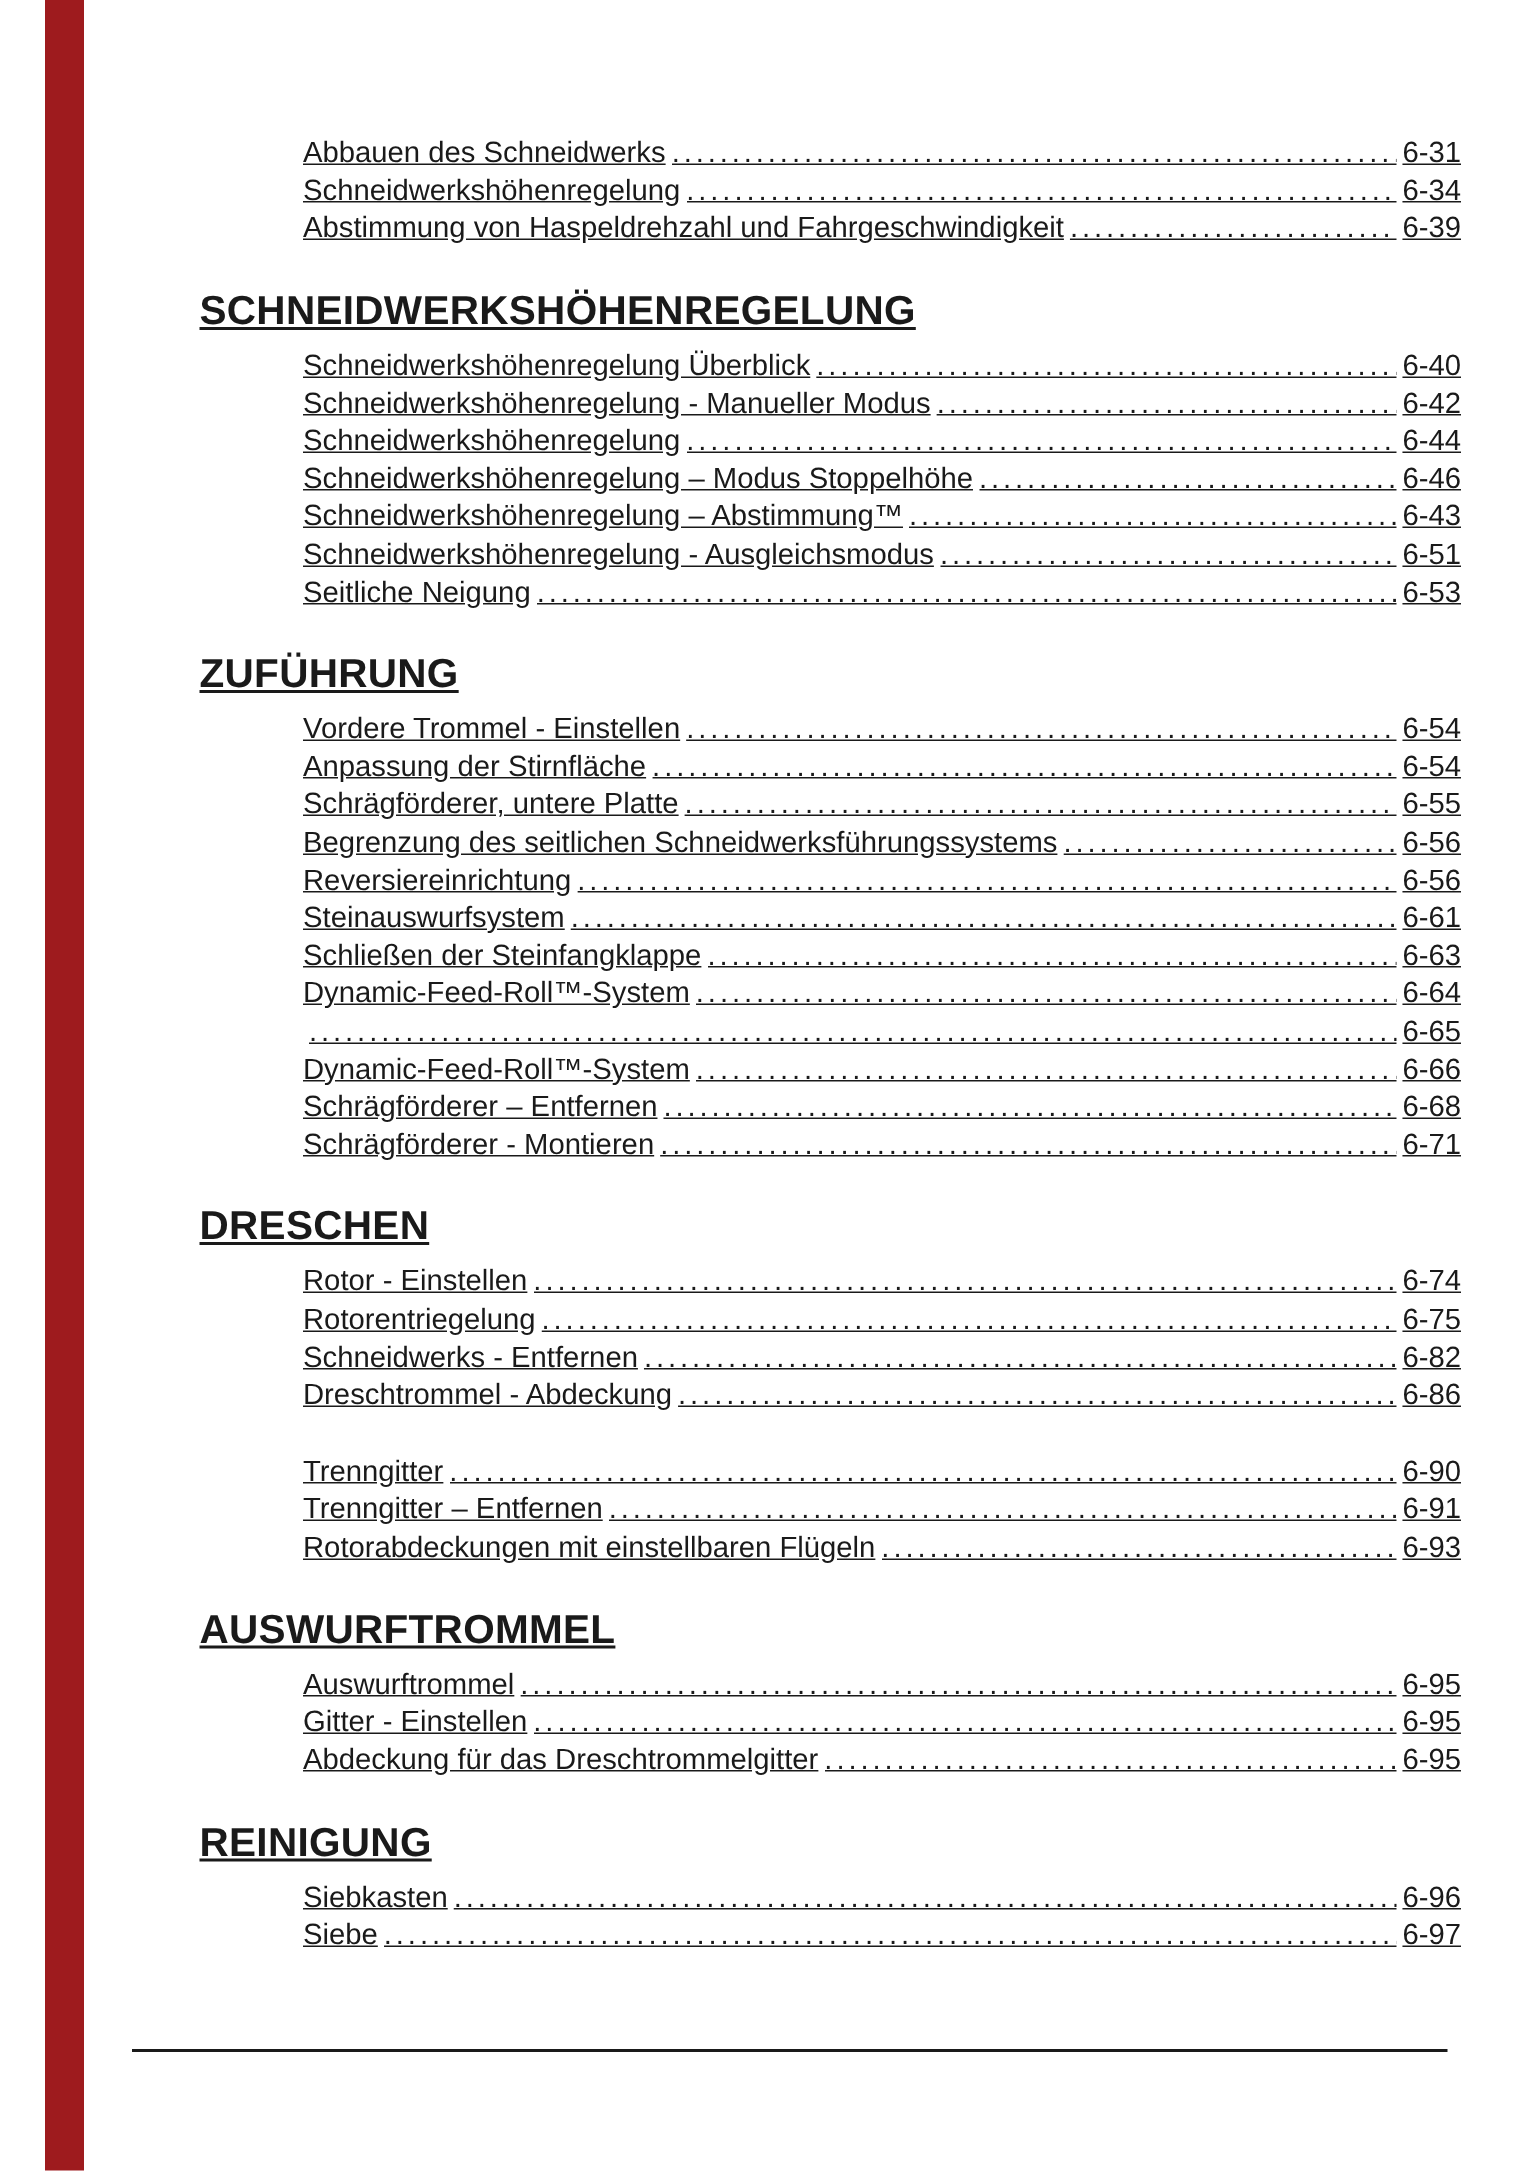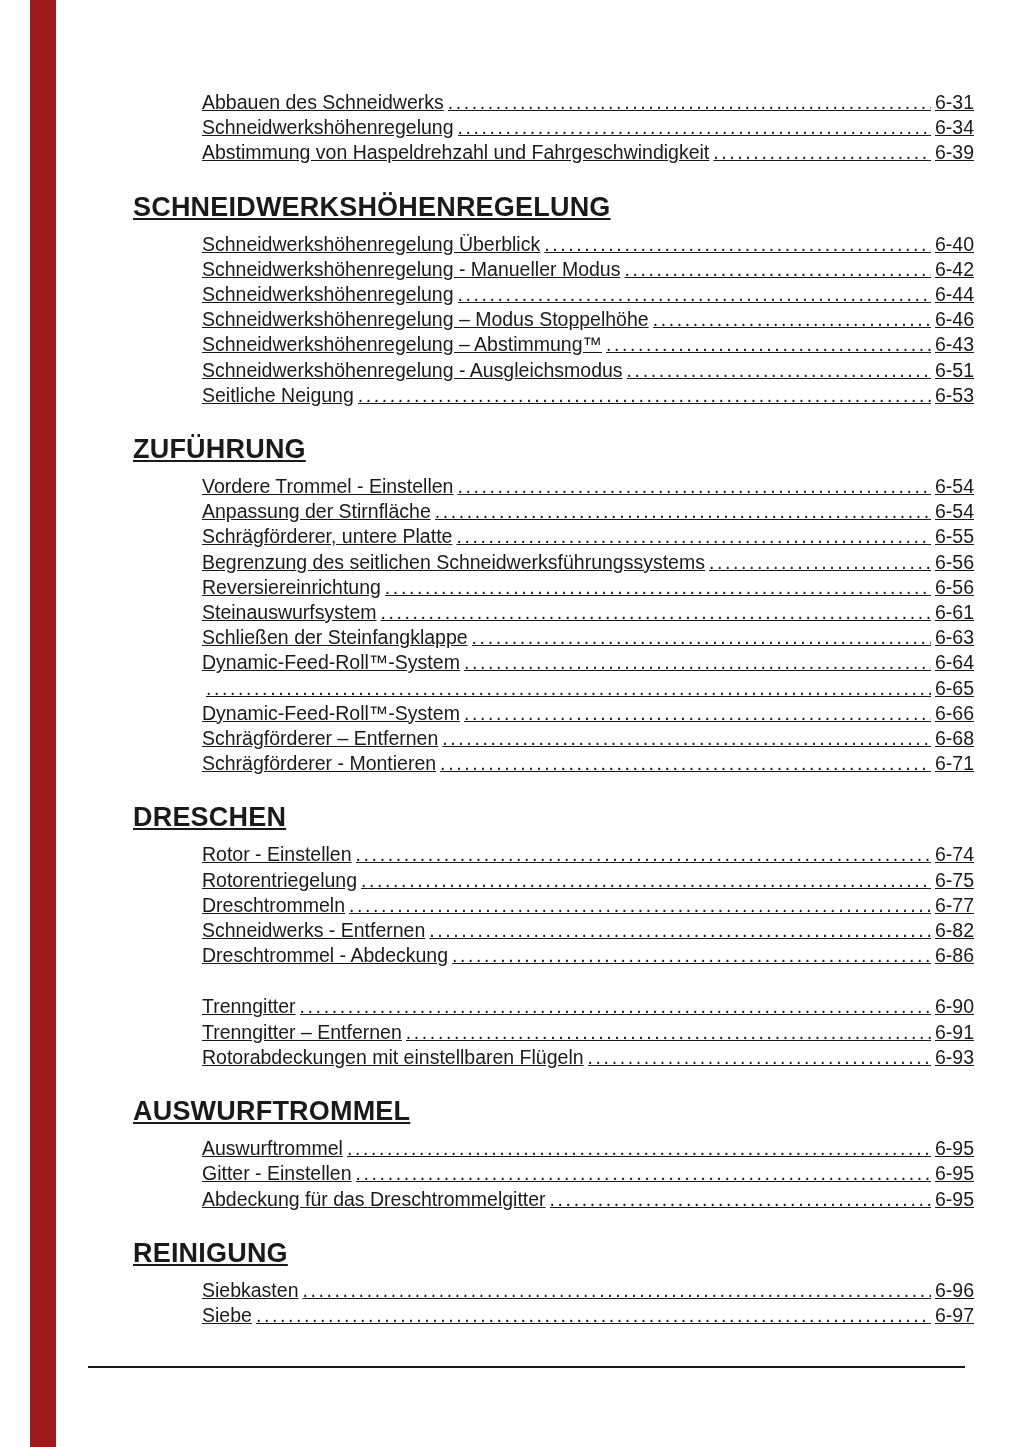--- a/index.html
+++ b/index.html
@@ -201,25 +201,20 @@
             <span class="entry-title">Rotor - Einstellen</span>
             <span class="leader"></span>
             <span class="page-num">6-74</span>
           </div>
           <div class="entry">
             <span class="entry-title">Rotorentriegelung</span>
             <span class="leader"></span>
             <span class="page-num">6-75</span>
           </div>
           <div class="entry">
-            <span class="entry-title">Dreschtrommeln</span>
-            <span class="leader"></span>
-            <span class="page-num">6-77</span>
-          </div>
-          <div class="entry">
             <span class="entry-title">Schneidwerks - Entfernen</span>
             <span class="leader"></span>
             <span class="page-num">6-82</span>
           </div>
           <div class="entry">
             <span class="entry-title">Dreschtrommel - Abdeckung</span>
             <span class="leader"></span>
             <span class="page-num">6-86</span>
           </div>
         </div>

